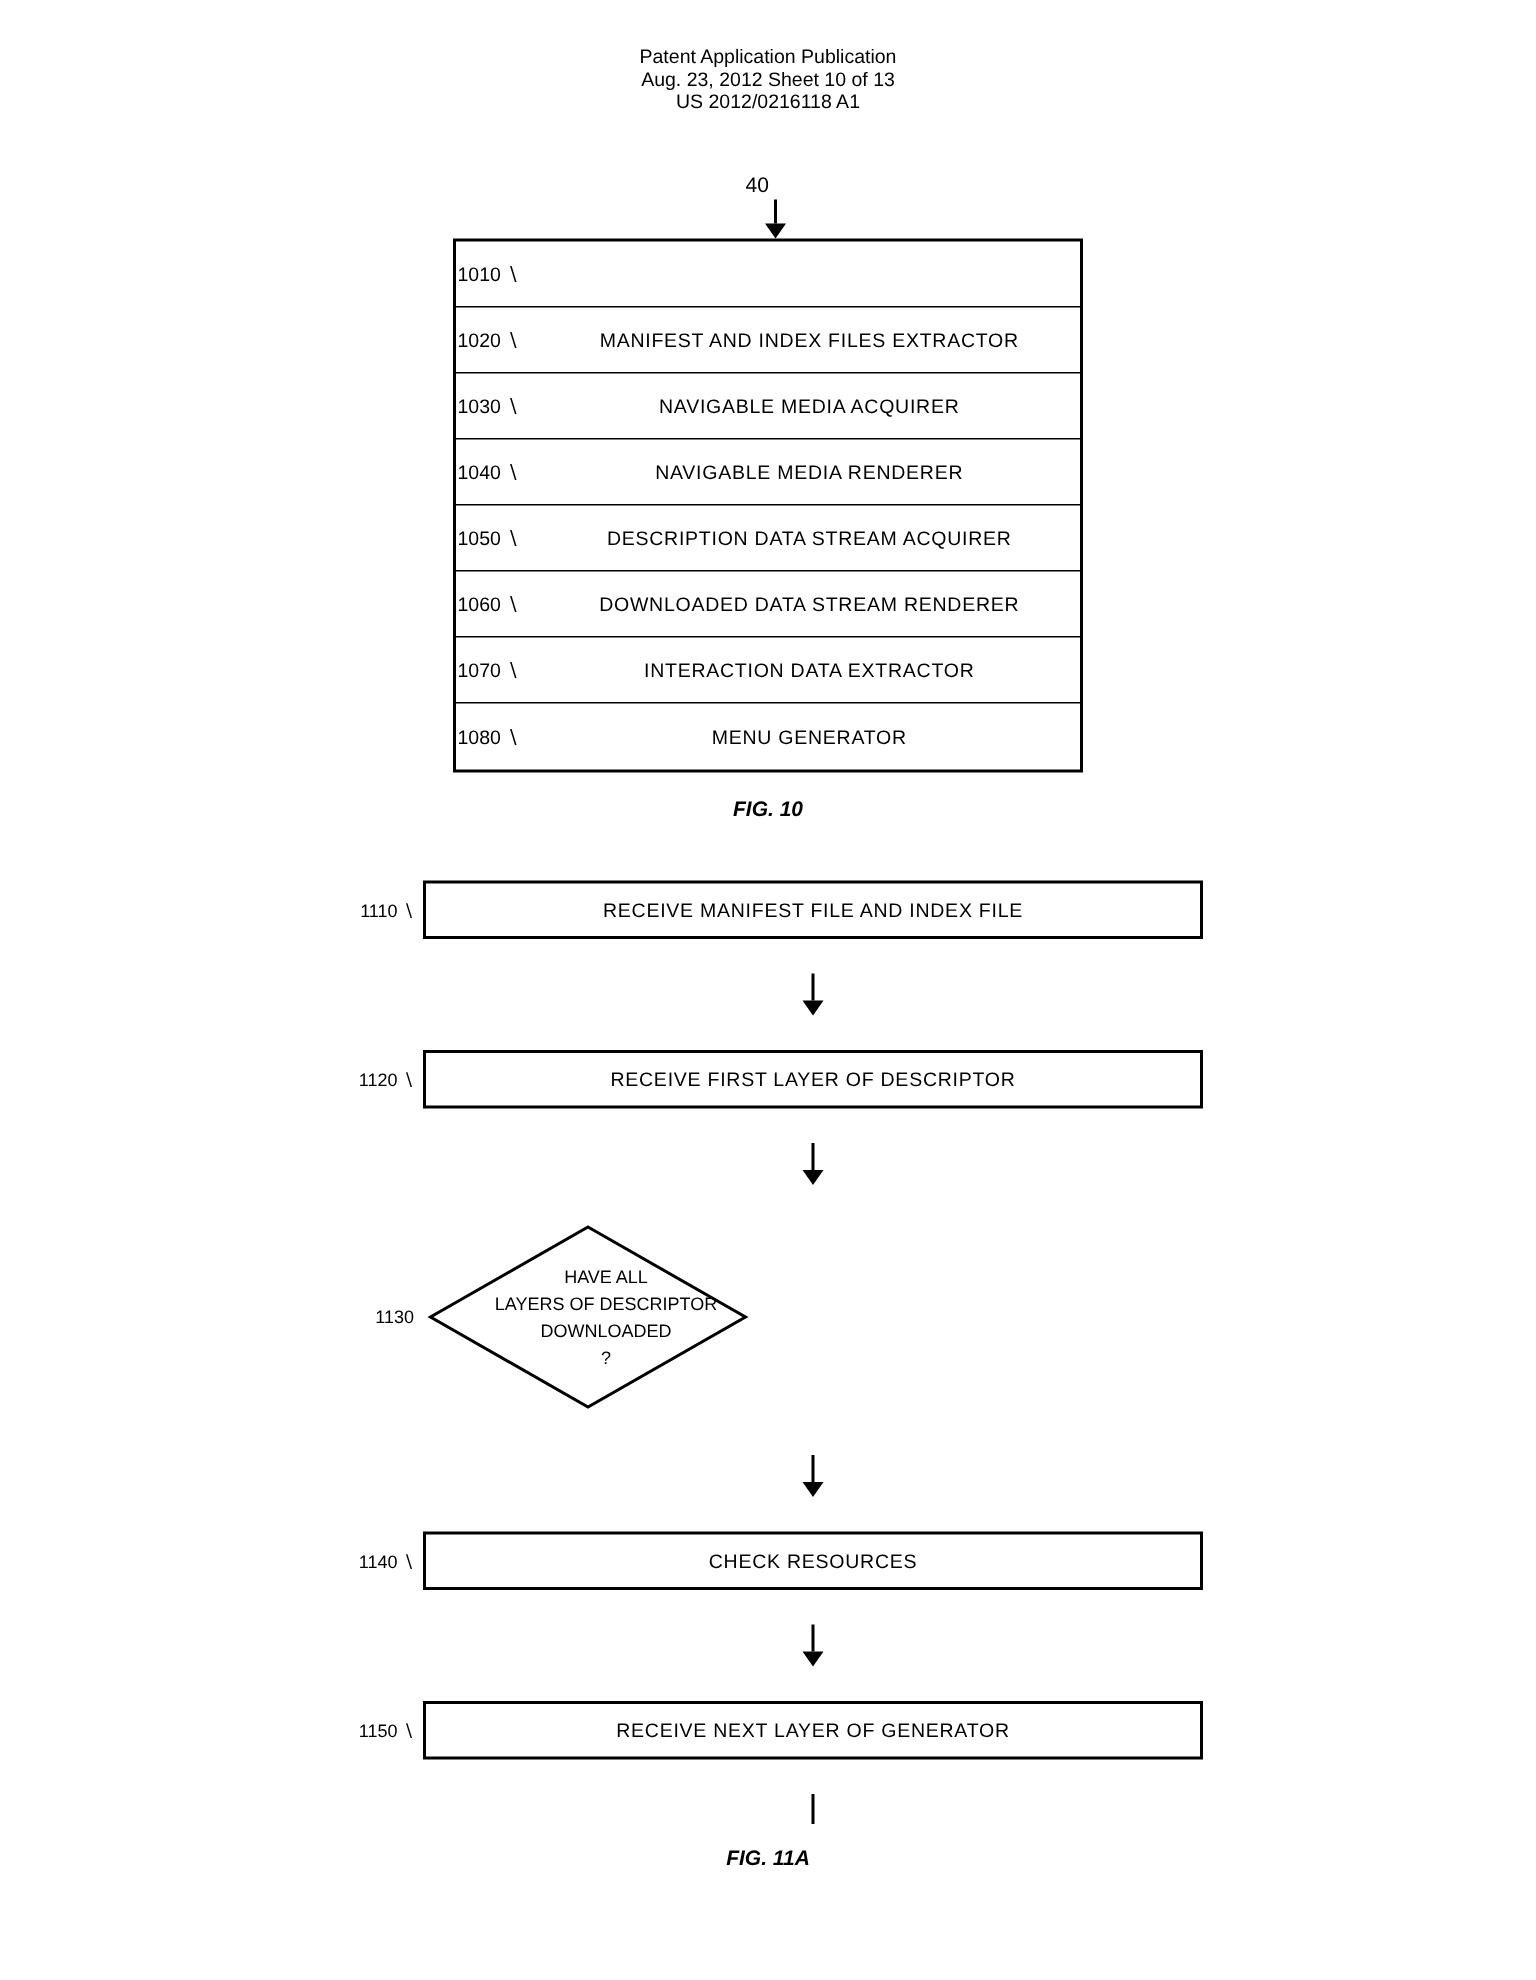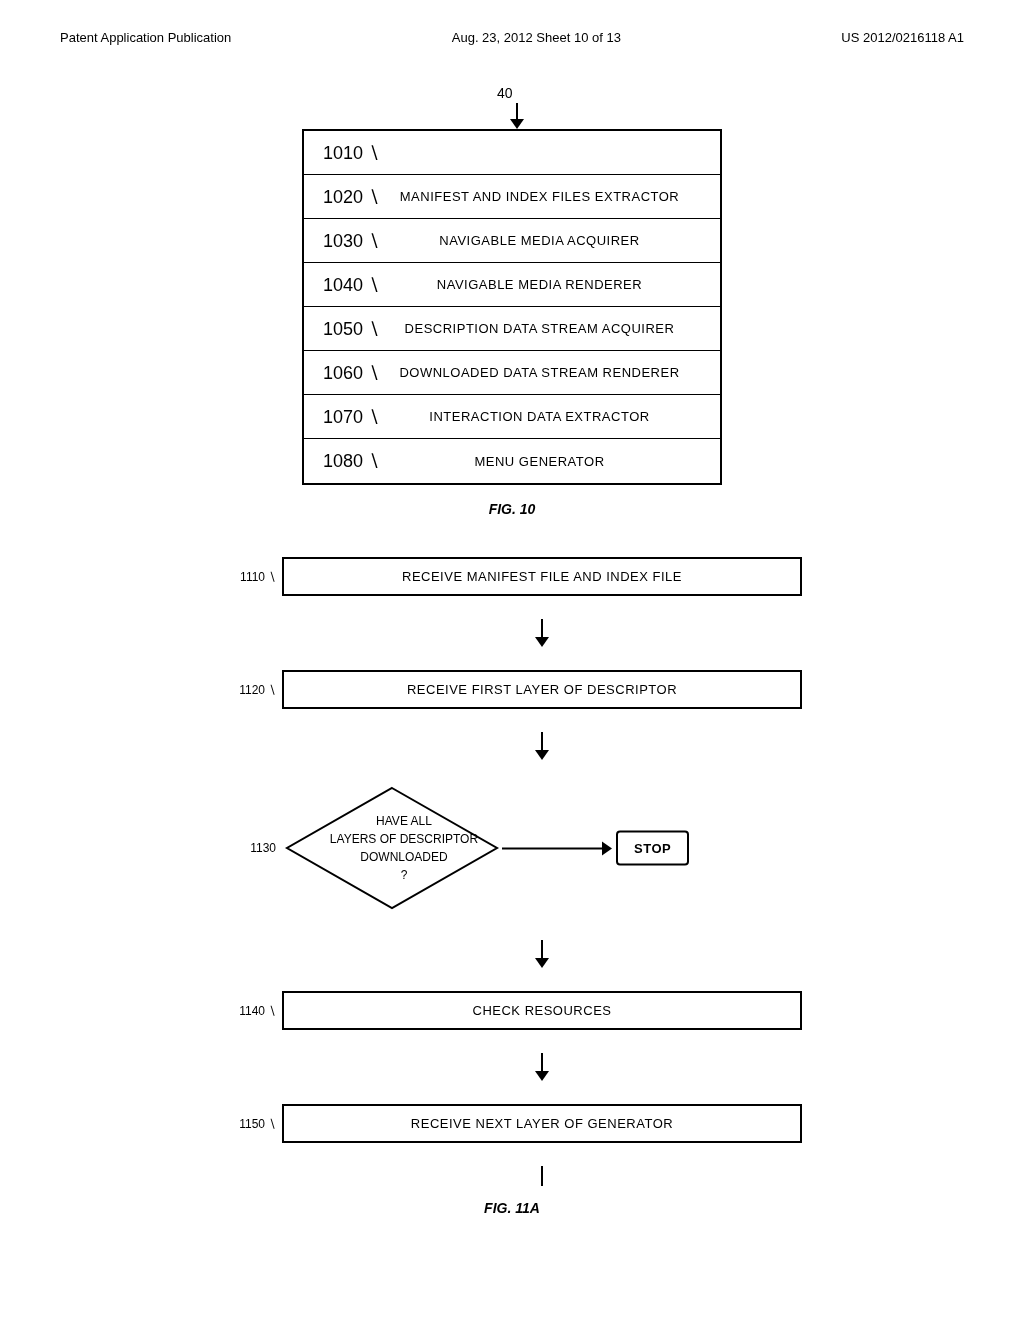--- a/index.html
+++ b/index.html
@@ -18,20 +18,21 @@
       position: relative;
     }
 
     
     .header {
       display: flex;
       justify-content: space-between;
       align-items: center;
       margin-bottom: 40px;
       font-size: 13px;
+      flex-direction: column;
     }
 
     
     .fig10-section {
       display: flex;
       flex-direction: column;
       align-items: center;
       margin-bottom: 40px;
     }
 
@@ -61,23 +62,23 @@
       align-items: center;
       border-bottom: 1px solid #000;
       min-height: 44px;
     }
 
     .fig10-row:last-child {
       border-bottom: none;
     }
 
     .fig10-ref {
-      font-size: 18px;
+      font-size: 13px;
       width: 55px;
-      padding-left: 19px;
+      padding-left: 1px;
       flex-shrink: 0;
       white-space: nowrap;
     }
 
     .fig10-label {
       flex: 1;
       text-align: center;
       font-size: 13px;
       font-weight: normal;
       padding: 8px 4px;
@@ -240,25 +241,20 @@
             <polygon points="110,5 215,65 110,125 5,65" fill="white" stroke="black" stroke-width="2"></polygon>
           </svg>
           <div style="position:absolute; top:0; left:12px; width:220px; height:130px; display:flex; flex-direction:column; align-items:center; justify-content:center; font-size:12px; text-align:center; line-height:1.5;">
             <span>HAVE ALL</span>
             <span>LAYERS OF DESCRIPTOR</span>
             <span>DOWNLOADED</span>
             <span>?</span>
           </div>
         </div>
 
-        <div style="display:flex; align-items:center; position:absolute; left:280px; top:50%; transform:translateY(-50%);">
-          <div style="width:100px; height:2px; background:#000;"></div>
-          <div style="width:0; height:0; border-top:7px solid transparent; border-bottom:7px solid transparent; border-left:10px solid #000;"></div>
-          <div class="stop-box" style="position:relative; transform:none; top:auto; right:auto; margin-left:4px;">STOP</div>
-        </div>
       </div>
 
       <div style="display:flex; flex-direction:column; align-items:center; width:100%; height:28px; margin-left:60px; margin-top:4px;">
         <div style="width:2px; height:18px; background:#000;"></div>
         <div class="arrow-head-down"></div>
       </div>
 
       <div class="flow-row">
         <div class="flow-ref">1140 ∖</div>
         <div class="flow-box">

